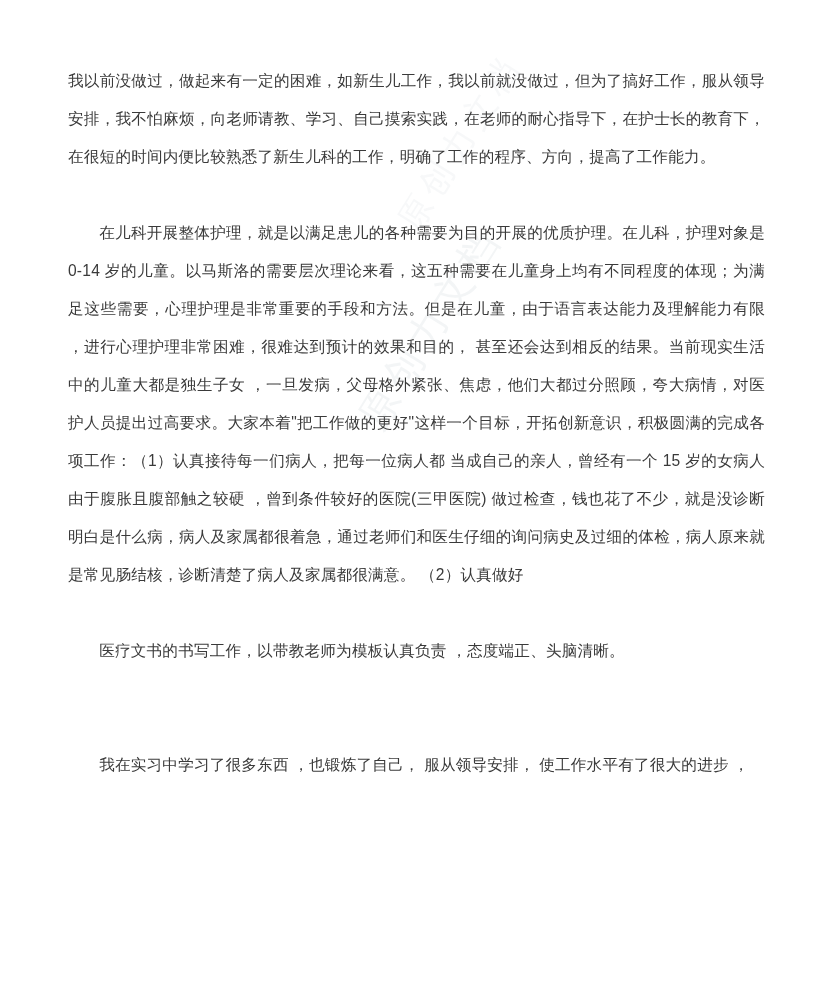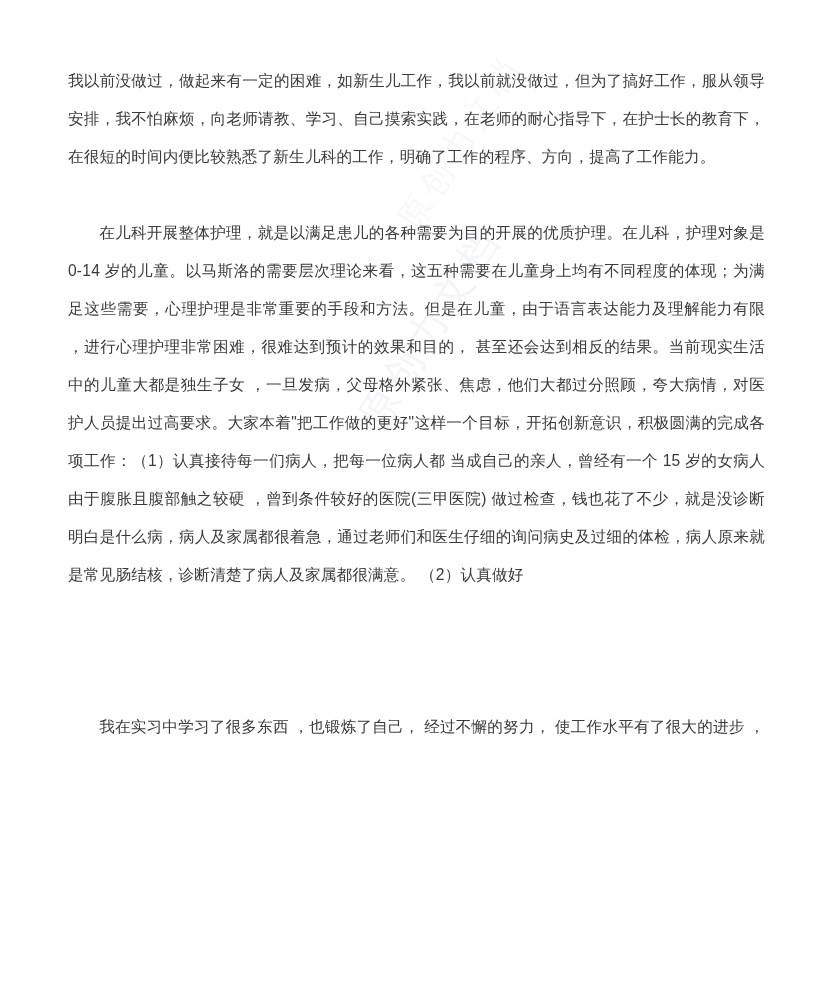--- a/index.html
+++ b/index.html
@@ -82,22 +82,23 @@
   <div class="content">
 
     <p class="para">我以前没做过，做起来有一定的困难，如新生儿工作，我以前就没做过，但为了搞好工作，服从领导安排，我不怕麻烦，向老师请教、学习、自己摸索实践，在老师的耐心指导下，在护士长的教育下，在很短的时间内便比较熟悉了新生儿科的工作，明确了工作的程序、方向，提高了工作能力。</p>
 
     <div class="gap-sm"></div>
 
     <p class="para indent">在儿科开展整体护理，就是以满足患儿的各种需要为目的开展的优质护理。在儿科，护理对象是 0-14 岁的儿童。以马斯洛的需要层次理论来看，这五种需要在儿童身上均有不同程度的体现；为满足这些需要，心理护理是非常重要的手段和方法。但是在儿童，由于语言表达能力及理解能力有限 ，进行心理护理非常困难，很难达到预计的效果和目的， 甚至还会达到相反的结果。当前现实生活中的儿童大都是独生子女 ，一旦发病，父母格外紧张、焦虑，他们大都过分照顾，夸大病情，对医护人员提出过高要求。大家本着"把工作做的更好"这样一个目标，开拓创新意识，积极圆满的完成各项工作：（1）认真接待每一们病人，把每一位病人都 当成自己的亲人，曾经有一个 15 岁的女病人由于腹胀且腹部触之较硬 ，曾到条件较好的医院(三甲医院) 做过检查，钱也花了不少，就是没诊断明白是什么病，病人及家属都很着急，通过老师们和医生仔细的询问病史及过细的体检，病人原来就是常见肠结核，诊断清楚了病人及家属都很满意。 （2）认真做好</p>
 
     <div class="gap-sm"></div>
 
+    <p class="para indent">医疗文书的书写工作，以带教老师为模板认真负责 ，态度端正、头脑清晰。</p>
 
     <div class="gap-md"></div>
 
 
     <div class="gap-sm"></div>
 
-    <p class="para indent">我在实习中学习了很多东西 ，也锻炼了自己， 经过不懈的努力， 使工作水平有了很大的进步 ，</p>
+    <p class="para indent">我在实习中学习了很多东西 ，也锻炼了自己， 服从领导安排， 使工作水平有了很大的进步 ，</p>
 
   </div>
 </div>
 
 </body></html>

